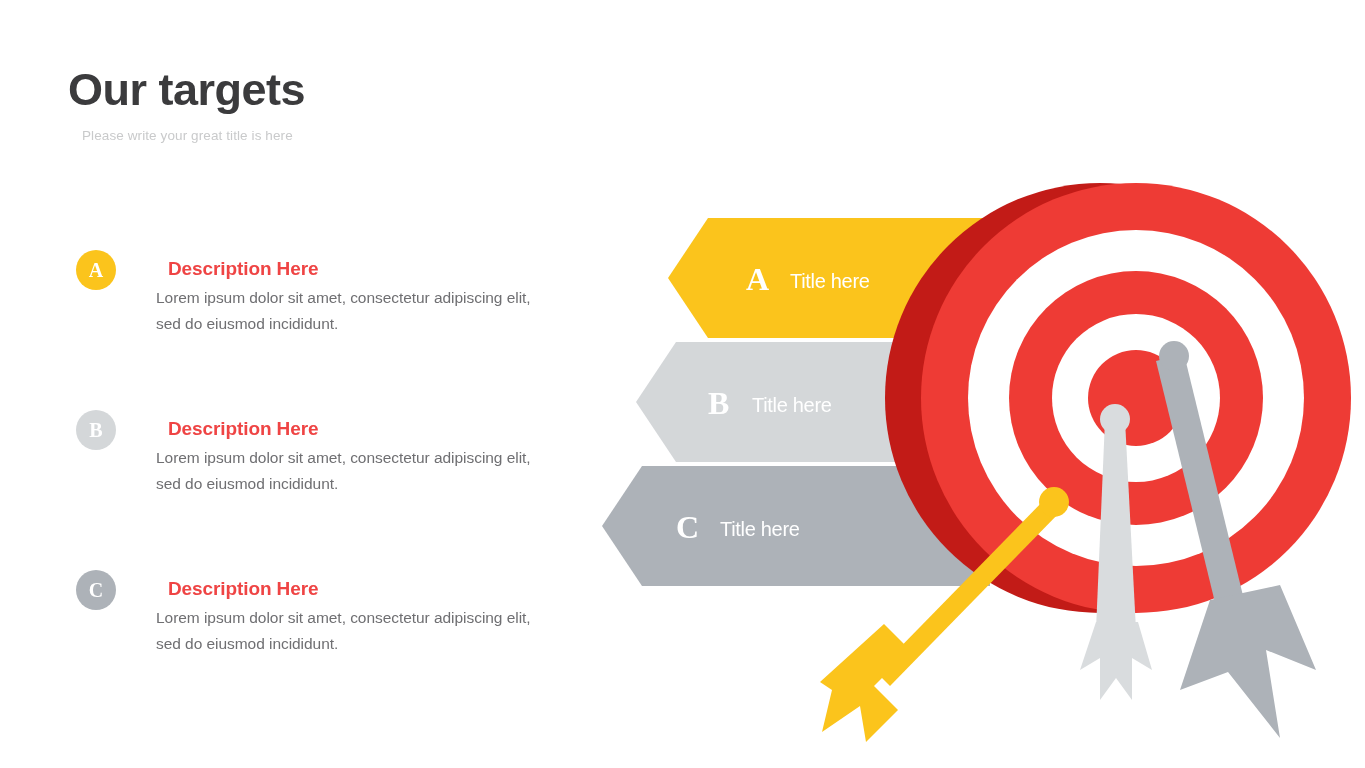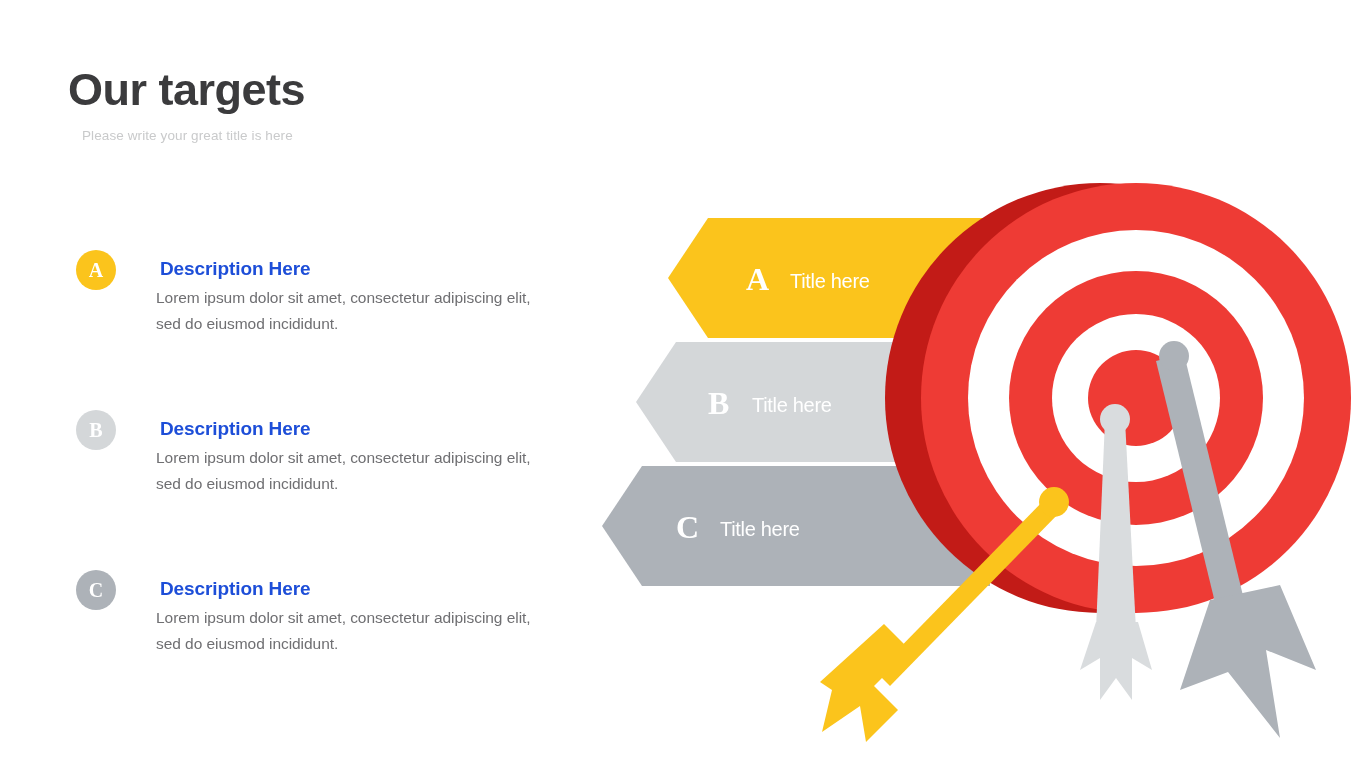--- a/index.html
+++ b/index.html
@@ -73,23 +73,23 @@
   }
   .item-body {
     position: absolute;
     left: 88px;
     top: 0;
     width: 380px;
   }
   .item-title {
     font-size: 19px;
     font-weight: 700;
-    color: #1d4ed8;
+    color: #ef4444;
     letter-spacing: -0.1px;
-    margin: 18px 0 0 4px;
+    margin: 18px 0 0 12px;
     line-height: 1.2;
   }
   .item-desc {
     font-size: 15.5px;
     font-weight: 400;
     color: #6f6f72;
     line-height: 1.68;
     margin-top: 4px;
     letter-spacing: -0.05px;
   }

